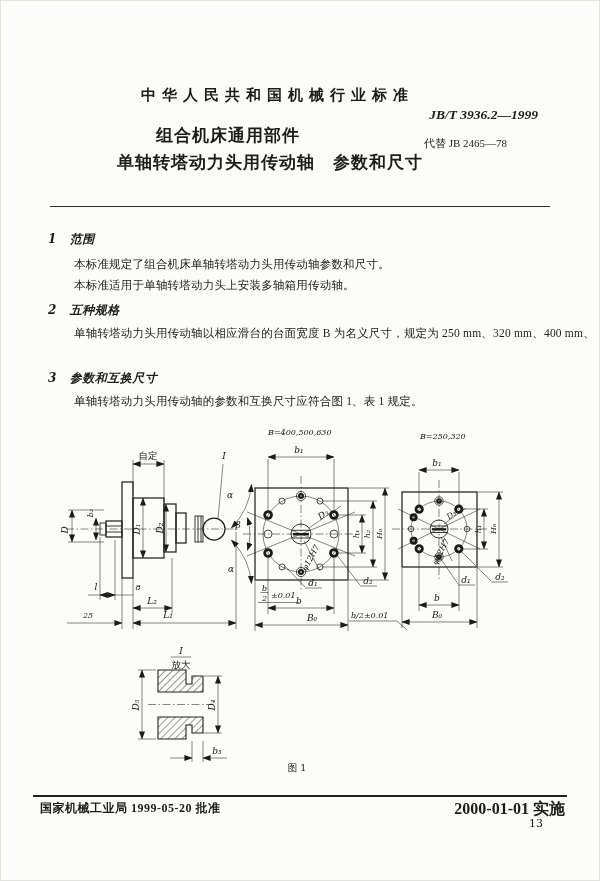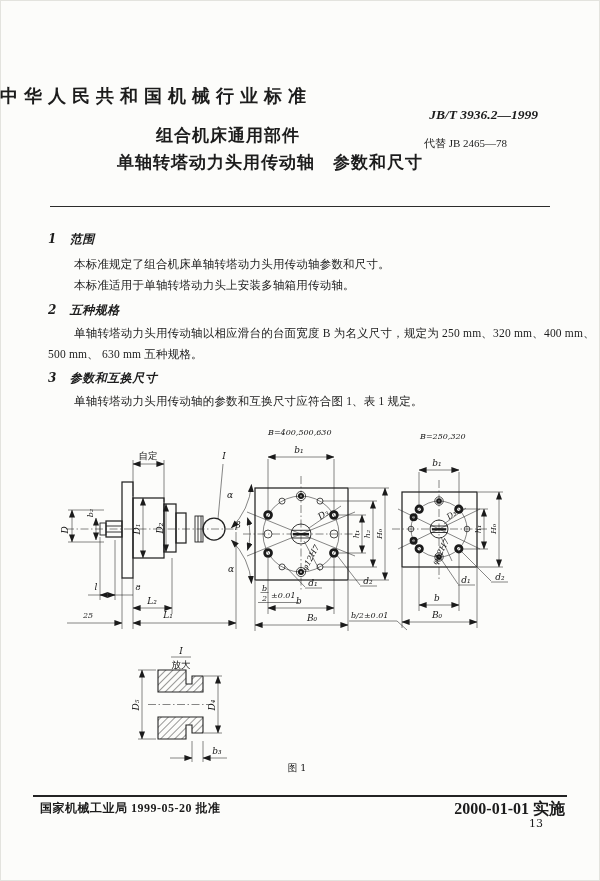--- a/index.html
+++ b/index.html
@@ -1,20 +1,20 @@
 <!DOCTYPE html>
 <html><head>
 <meta charset="utf-8">
 <style>
   html,body{margin:0;padding:0;background:#e9e9e5;}
   .page{position:relative;width:600px;height:881px;margin:0 auto;background:#fcfcfa;
         font-family:"Liberation Serif","DejaVu Serif",serif;color:#1c1c1c;overflow:hidden;
         box-shadow:inset 0 0 0 1px #e3e3de;}
   .abs{position:absolute;line-height:1.2;}
-  .org-title{top:86px;left:0;width:475px;text-align:left;font-size:18px;font-weight:bold;letter-spacing:6px;}
+  .org-title{top:86px;left:0;width:475px;text-align:center;font-size:15px;font-weight:bold;letter-spacing:6px;padding-left:40px;}
   .std-no{top:107px;right:62px;font-size:13.5px;font-weight:bold;font-style:italic;}
   .t1{top:126px;left:0;width:456px;text-align:center;font-size:17px;font-weight:bold;letter-spacing:1px;}
   .replaces{top:137px;left:424px;font-size:11px;}
   .t2{top:153px;left:0;width:452px;text-align:center;font-size:17px;font-weight:bold;letter-spacing:1px;margin-left:44px;}
   .hrule{top:206px;left:50px;width:500px;border-top:1.6px solid #2b2b2b;height:0;}
   .sec-head{left:48px;font-size:12px;font-weight:bold;letter-spacing:.5px;font-style:italic;}
   .sec-no{margin-right:13px;font-family:"DejaVu Serif",serif;}
   .bl{font-size:11.5px;letter-spacing:.2px;white-space:nowrap;}
   .ind{left:74px;} .noind{left:48px;}
   .fig{top:418px;left:0;}
@@ -49,21 +49,20 @@
   <div class="abs sec-head" style="top:232px">
     <span class="sec-no">1</span><span>范围</span>
   </div>
   <div class="abs bl ind" style="top:279px">本标准适用于单轴转塔动力头上安装多轴箱用传动轴。</div>
   <div class="abs bl ind" style="top:258px">本标准规定了组合机床单轴转塔动力头用传动轴参数和尺寸。</div>
 
   <div class="abs sec-head" style="top:303px">
     <span class="sec-no">2</span><span>五种规格</span>
   </div>
   <div class="abs bl ind" style="top:327px">单轴转塔动力头用传动轴以相应滑台的台面宽度 B 为名义尺寸，规定为 250 mm、320 mm、400 mm、</div>
-  <div class="abs bl noind" style="top:348px">500 mm、 630 mm 五种规格。</div>
 
   <div class="abs sec-head" style="top:371px">
     <span class="sec-no">3</span><span>参数和互换尺寸</span>
   </div>
   <div class="abs bl ind" style="top:395px">单轴转塔动力头用传动轴的参数和互换尺寸应符合图 1、表 1 规定。</div>
 
   <svg class="abs fig" width="600" height="372" viewBox="0 0 600 372">
     <defs>
       <marker id="arr" markerWidth="8" markerHeight="6" refX="7.6" refY="3" orient="auto-start-reverse" markerUnits="userSpaceOnUse">
         <path d="M0,0L8,3L0,6Z" fill="#1b1b1b"></path>

